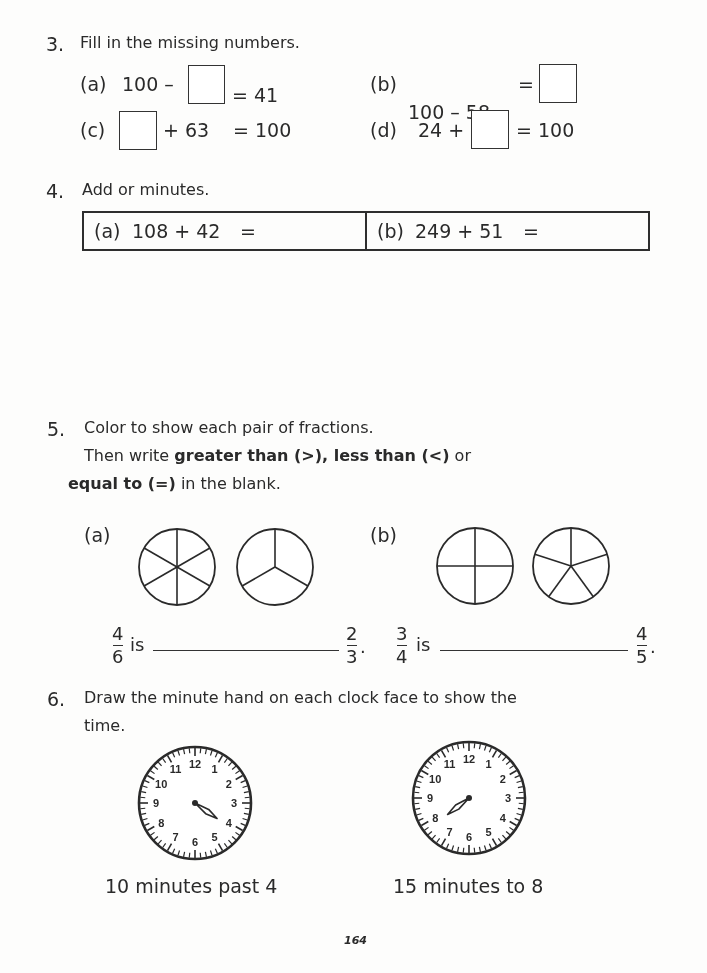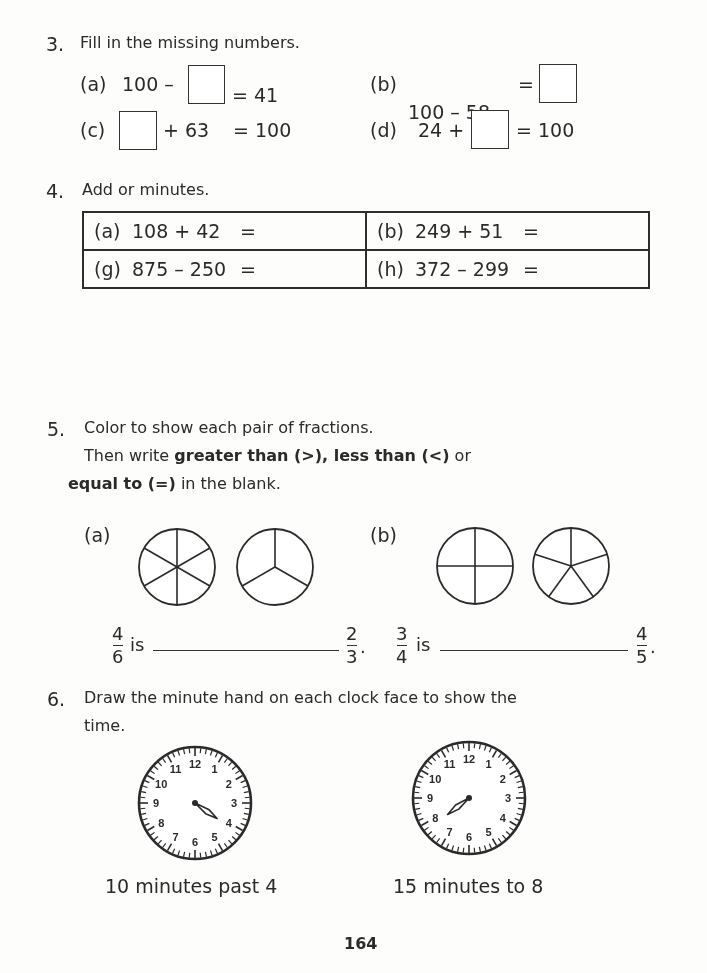--- a/index.html
+++ b/index.html
@@ -21,21 +21,21 @@
   table.calc td {
     border: 2px solid #2e2e2e; height: 38px; padding: 0 0 0 10px; width: 50%;
     box-sizing: border-box;
   }
 
   .frac { position: absolute; display: inline-flex; flex-direction: column; align-items: center; font-size: 18px; line-height: 18px; }
   .frac .bar { width: 10px; border-top: 1.5px solid #333; margin: 2px 0; }
   .blank { position: absolute; border-top: 1.5px solid #333; height: 0; }
 
   .clock-caption { font-size: 19px; }
-  .page-num { font-size: 16px; font-weight: bold; }
+  .page-num { font-size: 11px; font-weight: bold; font-style: italic; }
   svg { overflow: visible; }
 </style>
 </head>
 <body>
 
 <div class="abs q-num" style="left:46px;top:33px;">3.</div>
 <div class="abs q-text" style="left:80px;top:33px;">Fill in the missing numbers.</div>
 
 <div class="abs eq" style="left:80px;top:73px;">(a)</div>
 <div class="abs eq" style="left:122px;top:73px;">100 –</div>
@@ -58,24 +58,20 @@
 <div class="abs eq" style="left:516px;top:119px;">= 100</div>
 
 <div class="abs q-num" style="left:46px;top:180px;">4.</div>
 <div class="abs q-text" style="left:82px;top:180px;">Add or minutes.</div>
 
 <table class="calc">
   <tbody id="calc-body">
       <tr>
         <td><span style="display: inline-block; width: 38px;">(a)</span><span style="display: inline-block; width: 108px;">108 + 42</span><span>=</span></td>
         <td><span style="display: inline-block; width: 38px;">(b)</span><span style="display: inline-block; width: 108px;">249 + 51</span><span>=</span></td>
-      </tr>
-      <tr>
-        <td><span style="display: inline-block; width: 38px;">(g)</span><span style="display: inline-block; width: 108px;">875 – 250</span><span>=</span></td>
-        <td><span style="display: inline-block; width: 38px;">(h)</span><span style="display: inline-block; width: 108px;">372 – 299</span><span>=</span></td>
       </tr>
     </tbody>
 </table>
 
 <div class="abs q-num" style="left:47px;top:418px;">5.</div>
 <div class="abs q-text" style="left:84px;top:418px;">Color to show each pair of fractions.</div>
 <div class="abs q-text" style="left:84px;top:446px;">
   <span>Then write </span><b>greater than (&gt;), less than (&lt;)</b><span> or</span>
 </div>
 <div class="abs q-text" style="left:68px;top:474px;">

